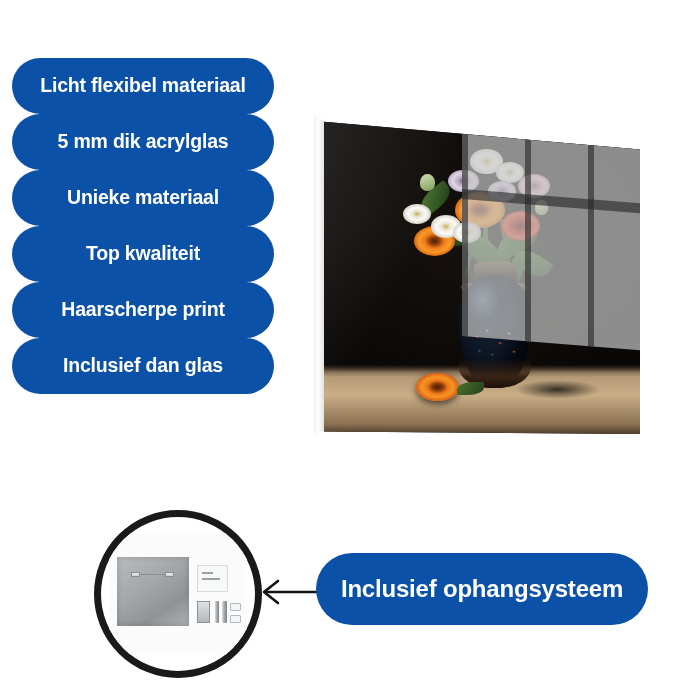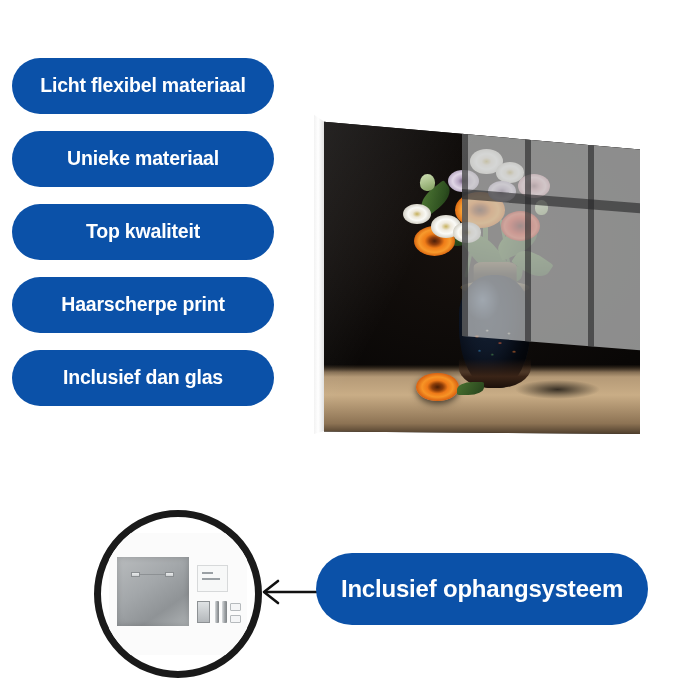--- a/index.html
+++ b/index.html
@@ -24,21 +24,20 @@
     width: 262px;
   }
   .feature-badge {
     width: 262px;
     height: 56px;
     border-radius: 28px;
     background: #0B51A8;
     display: flex;
     align-items: center;
     justify-content: center;
-    margin-bottom: 17px;
     box-sizing: border-box;
     padding: 0 10px;
   }
   .feature-badge-label {
     color: #ffffff;
     font-size: 19.5px;
     font-weight: bold;
     letter-spacing: -0.2px;
     line-height: 1;
     text-align: center;
@@ -359,20 +358,23 @@
 </style>
 </head>
 <body>
 
 <div id="feature-list">
 
   <div class="feature-badge">
     <span class="feature-badge-label">Licht flexibel materiaal</span>
   </div>
 
+  <div class="feature-badge">
+    <span class="feature-badge-label">5 mm dik acrylglas</span>
+  </div>
 
   <div class="feature-badge">
     <span class="feature-badge-label">Unieke materiaal</span>
   </div>
 
   <div class="feature-badge">
     <span class="feature-badge-label">Top kwaliteit</span>
   </div>
 
   <div class="feature-badge">

